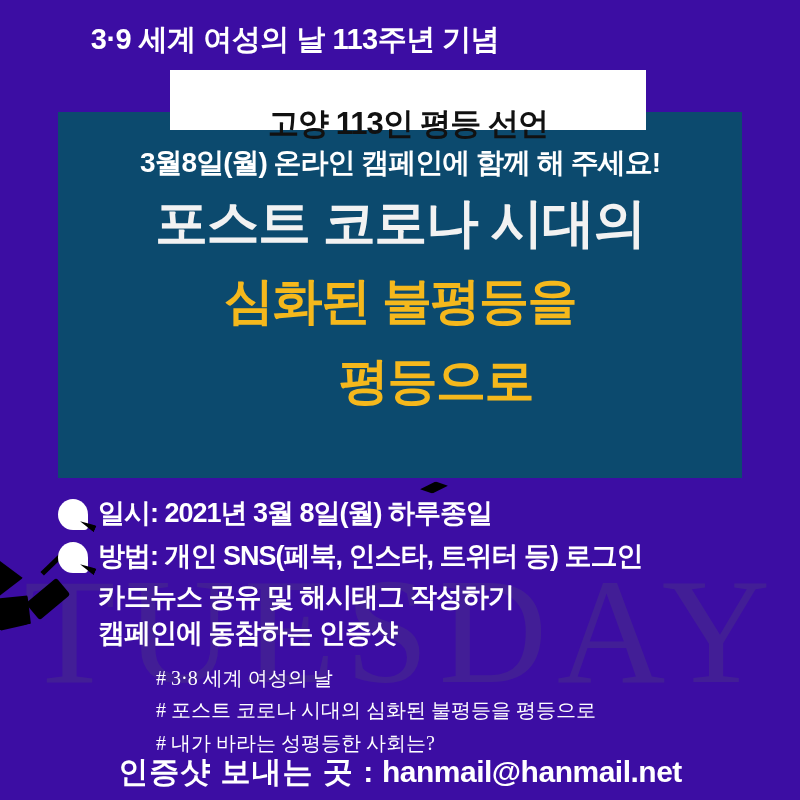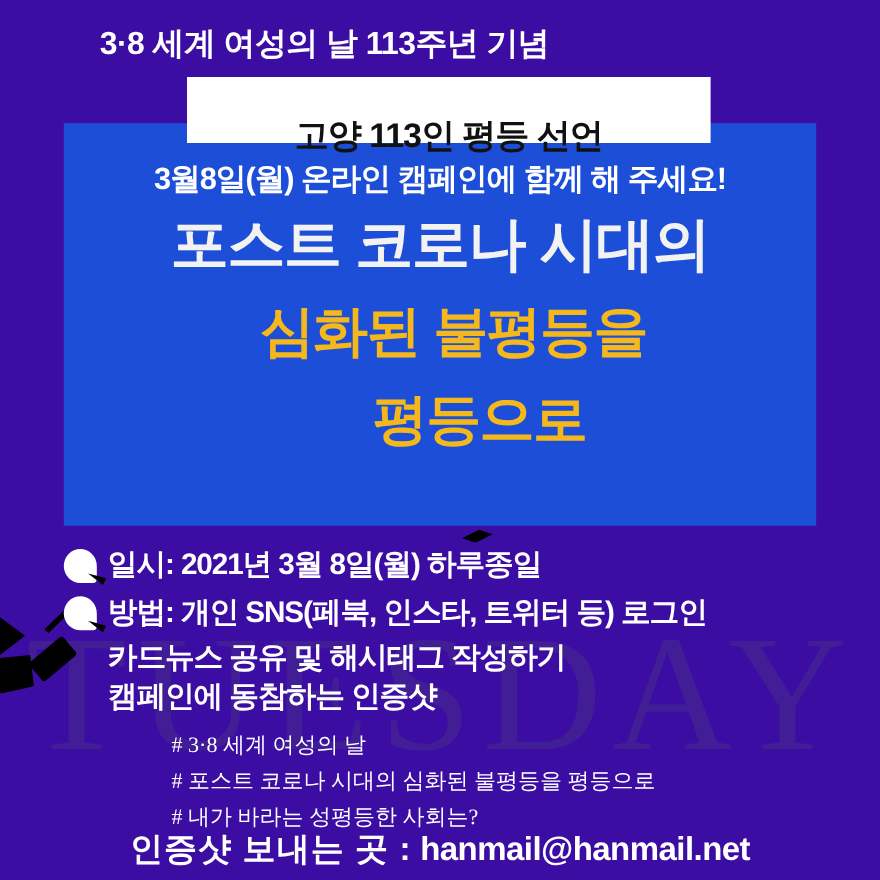--- a/index.html
+++ b/index.html
@@ -104,21 +104,21 @@
     letter-spacing:-1px;
     white-space:nowrap;
     margin-top:48px;
   }
 
   
   .hero {
     position:absolute;
     left:58px; top:112px;
     width:684px; height:366px;
-    background:#1d4ed8;
+    background:#0c4a6e;
     z-index:2;
     padding-left:34px;
   }
 
   .hero-sub {
     position:absolute;
     left:0; top:32px;
     width:684px;
     text-align:center;
     font-size:28px;
@@ -136,21 +136,21 @@
     font-size:53px;
     font-weight:bold;
     color:#f2f2f2;
     letter-spacing:-1.5px;
     line-height:1;
     white-space:nowrap;
   }
 
   .hero-line2 {
     position:absolute;
-    left:12px; top:164px;
+    left:0; top:164px;
     width:684px;
     text-align:center;
     font-size:50px;
     font-weight:bold;
     color:#f5b81c;
     letter-spacing:-1.5px;
     line-height:1;
     white-space:nowrap;
   }
 
@@ -262,21 +262,21 @@
 
 <div class="watermark">TUESDAY</div>
 
 <div class="shard shard-a"></div>
 <div class="shard shard-b"></div>
 <div class="shard shard-c"></div>
 <div class="shard shard-stick"></div>
 <div class="shard shard-d"></div>
 
 <div class="top-headline">
-  <span class="top-headline-inner">3·8 세계 여성의 날 113주년 기념</span>
+  <span class="top-headline-inner">3·9 세계 여성의 날 113주년 기념</span>
 </div>
 
 <div class="banner">
   <span class="banner-text">고양 113인 평등 선언</span>
 </div>
 
 <div class="hero">
   <div class="hero-sub">3월8일(월) 온라인 캠페인에 함께 해 주세요!</div>
   <div class="hero-line1">포스트 코로나 시대의</div>
   <div class="hero-line2">심화된 불평등을</div>

